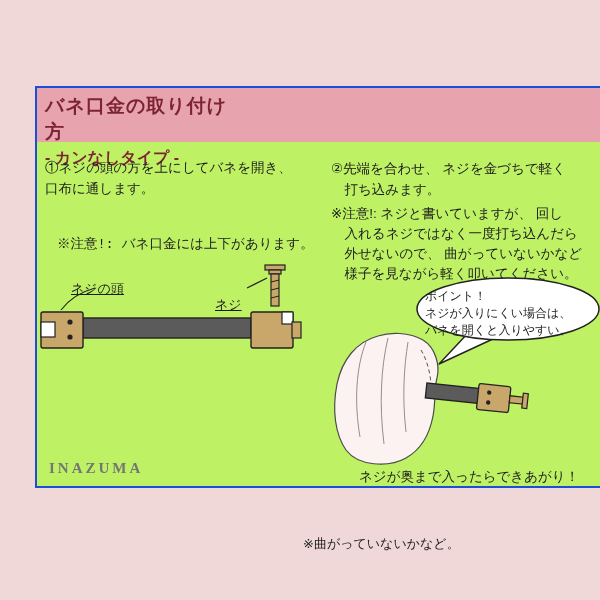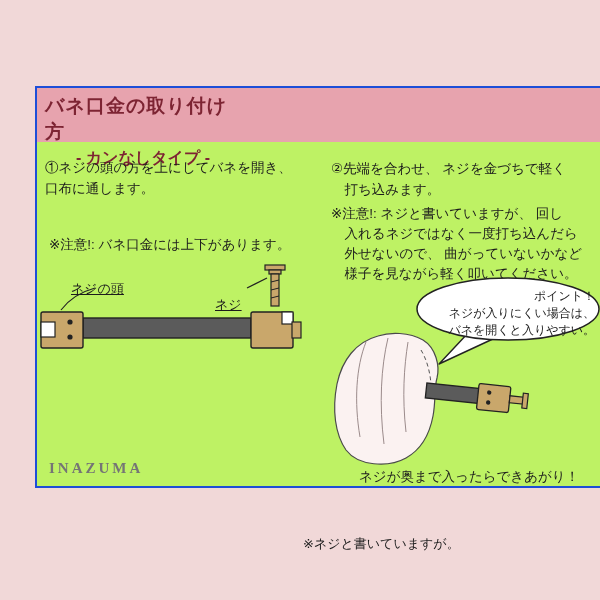--- a/index.html
+++ b/index.html
@@ -13,38 +13,38 @@
   .canvas { position:absolute; inset:0; }
 
   .panel {
     position:absolute; left:6px; top:86px; width:586px; height:402px;
     background:#bef264; border:2px solid #1d4ed8;margin-left:29px;
   }
 
   .title-band { position:absolute; left:0; top:0; width:100%; height:54px; background:#E7A3AE; }
   .title-wrap { position:absolute; left:8px; top:5px; width:196px; }
   .title-line1 { font-size:19px; font-weight:bold; color:#7D2433; letter-spacing:1px; }
-  .title-line2 { font-size:16px; font-weight:bold; color:#7D2433; text-align:center; margin-top:3px; }
+  .title-line2 { font-size:16px; font-weight:bold; color:#7D2433; margin-top:3px; }
 
   .txt { position:absolute; font-size:13.5px; line-height:21px; white-space:pre-wrap; }
   .step1-text { left:8px; top:70px;font-family:Liberation Mono, monospace; }
-  .step1-note { left:12px; top:146px; }
+  .step1-note { left:20px; top:146px;font-family:Liberation Mono, monospace; }
   .step2-text { left:294px; top:70px; }
   .step2-note { left:294px; top:116px; line-height:20px; }
 
   .lbl { position:absolute; font-size:13px;text-decoration:underline; }
   .lbl-screw-head { left:34px; top:192px; }
   .lbl-screw { left:178px; top:208px; }
 
   .left-diagram { position:absolute; left:0px; top:174px; width:290px; height:100px; }
 
   .bubble-svg { position:absolute; left:374px; top:188px; width:192px; height:92px; }
   .bubble-text {
     position:absolute; left:388px; top:200px; width:170px;
-    font-size:12px; line-height:17px; text-align:right; white-space:pre-wrap;
+    font-size:12px; line-height:17px; text-align:left; white-space:pre-wrap;
   }
 
   .pouch-svg { position:absolute; left:289px; top:244px; width:205px; height:135px; }
 
   .brand {
     position:absolute; left:12px; top:372px;
     font-family:"Liberation Serif","DejaVu Serif",serif;
     font-size:15px; color:#757575; letter-spacing:3px;font-weight:bold;
   }
   .finish { position:absolute; left:322px; top:380px; font-size:13.5px; }
@@ -134,16 +134,16 @@
         <rect x="184" y="56" width="14" height="7" fill="#C9A76B" stroke="#222" stroke-width="1.2"></rect>
         <rect x="197" y="52" width="5" height="15" fill="#C9A76B" stroke="#222" stroke-width="1.2"></rect>
       </g>
     </svg>
 
     <div class="brand">INAZUMA</div>
     <div class="finish">ネジが奥まで入ったらできあがり！</div>
   </div>
 
   <div class="footnotes">
-    <div>※ネジと書いていますが。</div>
+    <div>※曲がっていないかなど。</div>
   </div>
 
 </div>
 
 </body></html>

